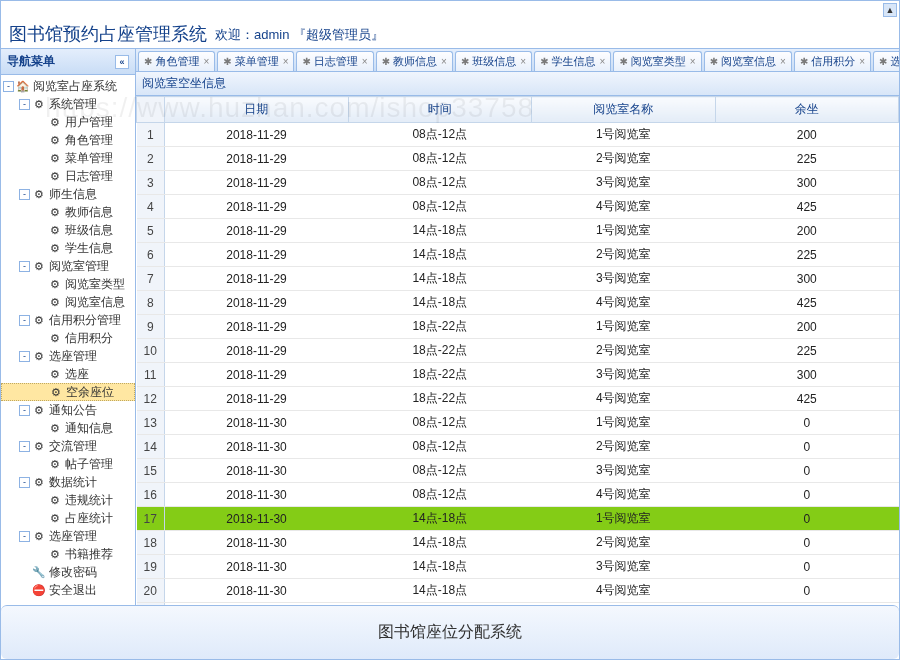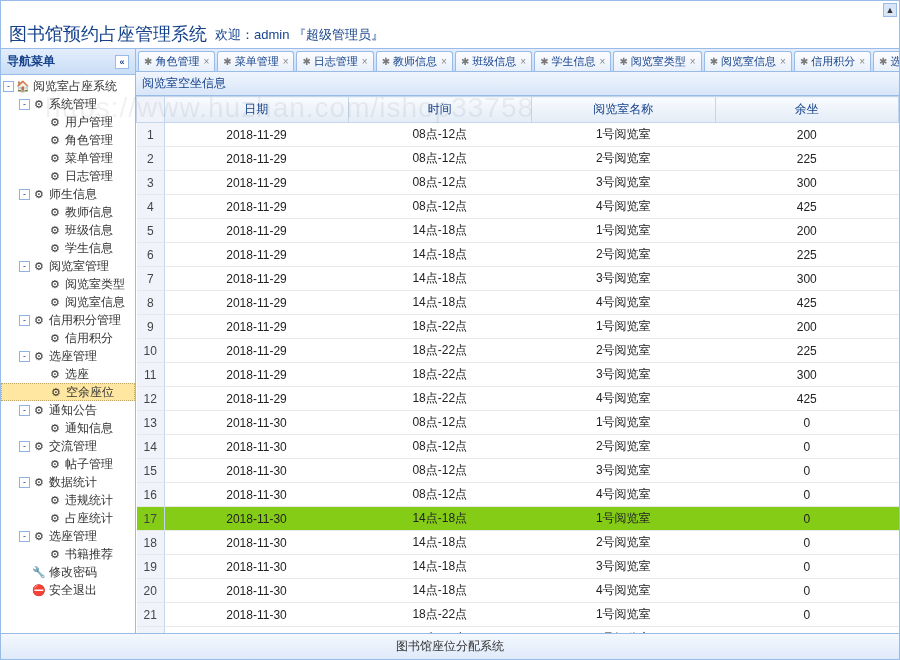--- a/index.html
+++ b/index.html
@@ -29,21 +29,21 @@
 .tab .gear { color: #7a7a7a; margin-right: 3px; font-size: 10px; }
 .tab .x { margin-left: 4px; color: #888; font-size: 10px; }
 .subtitle { background: linear-gradient(#f0f5fd,#d8e6f8); border-bottom: 1px solid #99bbe8; padding: 3px 6px; color: #15428b; font-size: 12px; }
 .grid-wrap { flex: 1; overflow: auto; }
 table.grid { width: 100%; border-collapse: collapse; table-layout: fixed; }
 table.grid th { background: linear-gradient(#f9fbfe,#e3ecf7); border: 1px solid #c5d6ea; padding: 4px 9px; font-weight: normal; color: #15428b; text-align: center; font-size: 12px; }
 table.grid td { border-bottom: 1px solid #e8e8e8; padding: 3px 2px; text-align: center; font-size: 12px; color: #222; }
 table.grid tr.highlight td { background: #84cc16; }
 table.grid th.rownum, table.grid td.rownum { width: 28px; background: #f0f4fa; border-right: 1px solid #c5d6ea; color: #444; }
 table.grid td.rownum { background: #f0f4fa; }
-.footer { border-top: 1px solid #99bbe8; background: linear-gradient(#f4f8fe,#dfeafa); text-align: center; padding: 4px; font-size: 12px; color: #333; }
+.footer { border-top: 1px solid #99bbe8; background: linear-gradient(#f4f8fe,#dfeafa); text-align: center; padding: 16px; font-size: 16px; color: #333; border-radius: 6px; }
 .watermark { position: absolute; top: 80px; left: 45px; font-size: 28px; color: rgba(0,0,0,0.06); font-family: Arial; pointer-events: none; letter-spacing: 1px; margin-top: 12px; }
 .scroll-arrow { position:absolute; right:2px; top:2px; width:14px; height:14px; background:#d8e6f8; border:1px solid #99bbe8; display:flex;align-items:center;justify-content:center;font-size:9px;cursor:pointer;}
 </style>
 </head>
 <body>
 
 <div class="shell">
   <div class="header">
     <div class="app-title">图书馆预约占座管理系统</div>
     <div class="welcome">欢迎：admin 『超级管理员』</div>

